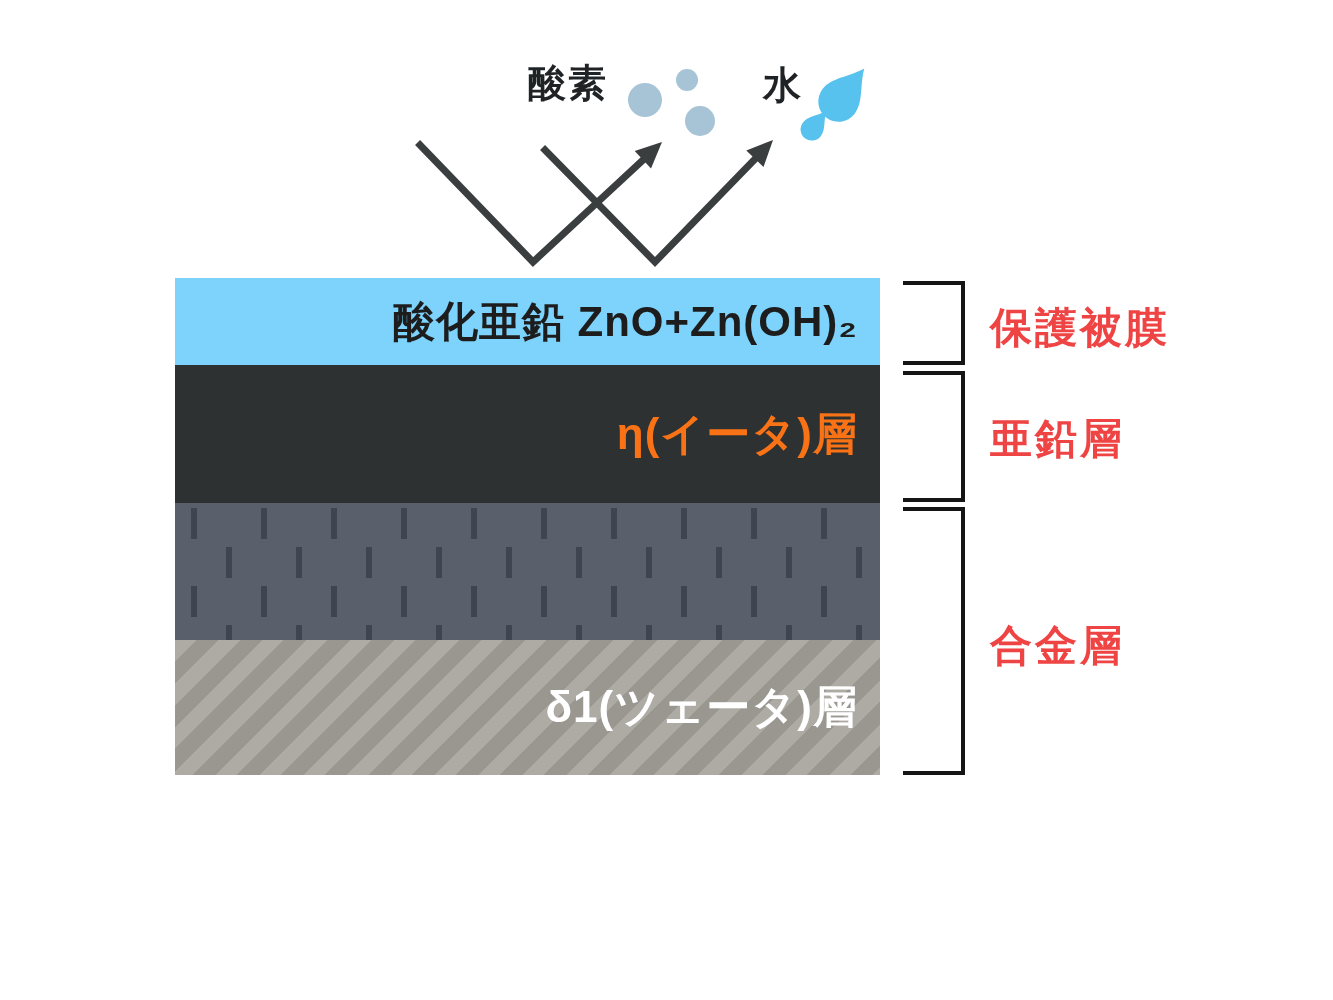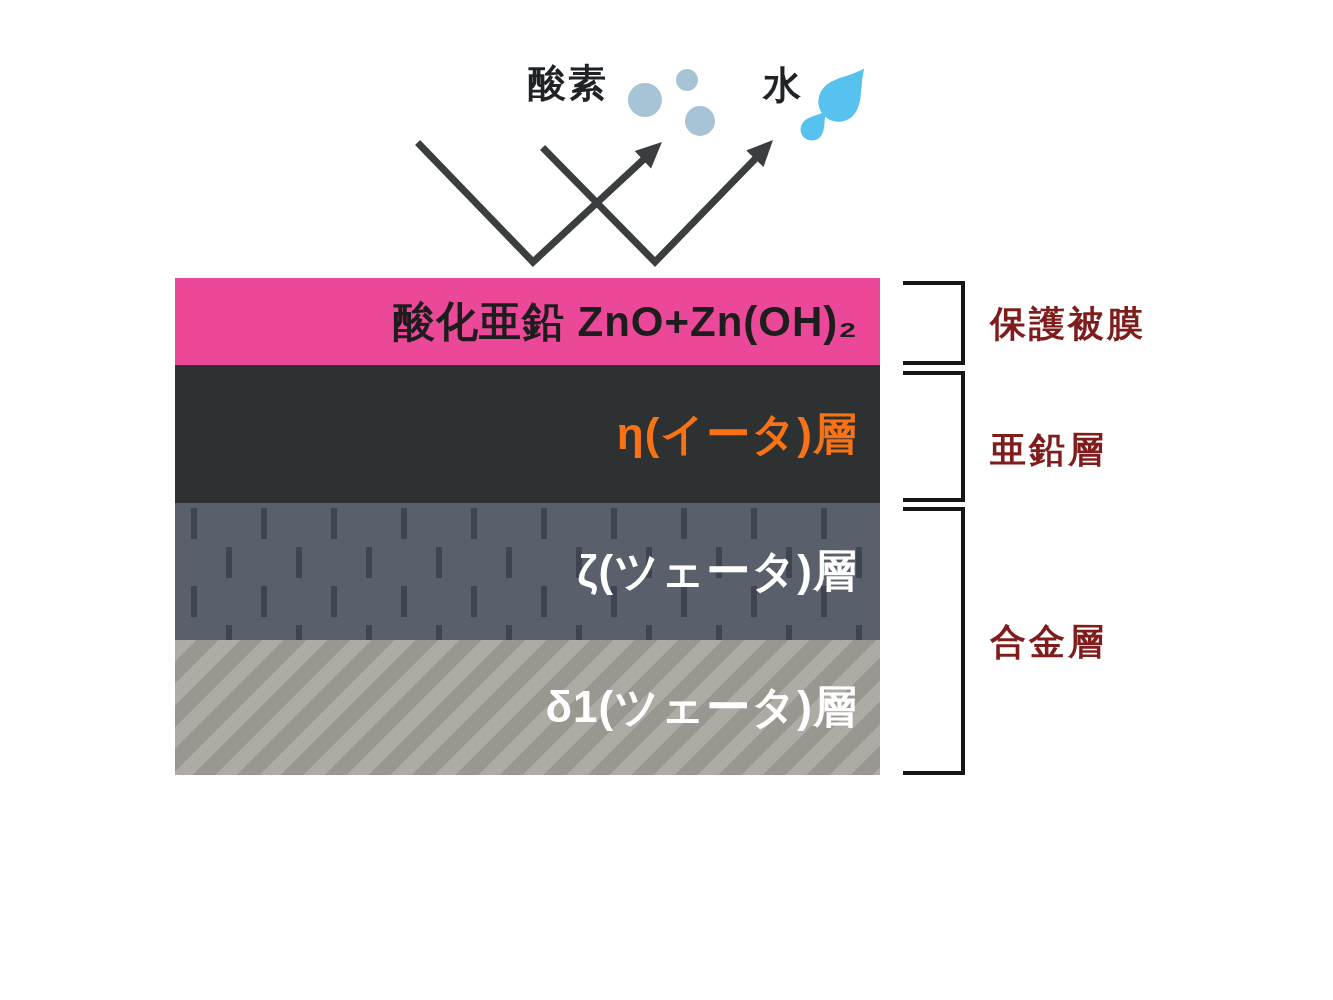--- a/index.html
+++ b/index.html
@@ -40,21 +40,21 @@
     overflow: hidden;
   }
   .layer-label {
     position: relative;
     z-index: 2;
     font-weight: bold;
     font-size: 44px;
     letter-spacing: 1px;
     white-space: nowrap;
   }
-  .layer-zno   { height: 87px;  background: #ec4899; color: #1d1d1d; }
+  .layer-zno   { height: 87px;  background: #7dd3fc; color: #1d1d1d; }
   .layer-zno .layer-label { font-size: 42px; }
   .layer-eta   { height: 138px; background: #2d3132; color: #f97316; }
   .layer-zeta  { height: 137px; background: #59606c; color: #ffffff; }
   .layer-delta {
     height: 135px;
     background: repeating-linear-gradient(135deg, #aeaba5 0 15px, #9a9791 15px 31px);
     color: #ffffff;
   }
   .layer-iron  {
     height: 130px;
@@ -75,28 +75,28 @@
     width: 62px;
     border: 4px solid #151515;
     border-left: 0;
   }
   #bracket-protective { top: 281px; height: 84px; }
   #bracket-zinc       { top: 371px; height: 131px; }
   #bracket-alloy      { top: 507px; height: 268px; }
   .bracket-label {
     position: absolute;
     left: 990px;
-    font-size: 36px;
+    font-size: 42px;
     font-weight: bold;
-    color: #7f1d1d;
+    color: #ef4444;
     letter-spacing: 3px;
     white-space: nowrap;
   }
   #bracket-label-protective { top: 300px; }
-  #bracket-label-zinc       { top: 426px; }
+  #bracket-label-zinc       { top: 411px; }
   #bracket-label-alloy      { top: 618px; font-family: Liberation Serif, serif; }
 </style>
 </head>
 <body>
 
 <div class="top-label" id="oxygen-label">酸素</div>
 <div class="top-label" id="water-label">水</div>
 
 <svg class="top-svg" width="500" height="240" viewBox="390 40 500 240" aria-hidden="true">
 
@@ -135,21 +135,20 @@
   <div class="layer layer-zeta">
     <svg class="dash-svg" viewBox="0 0 705 137" preserveAspectRatio="none" aria-hidden="true">
       <defs>
         <pattern id="vdash" width="70" height="78" patternUnits="userSpaceOnUse">
           <rect x="16" y="5" width="6" height="31" fill="#3e4550"></rect>
           <rect x="51" y="44" width="6" height="31" fill="#3e4550"></rect>
         </pattern>
       </defs>
       <rect width="705" height="137" fill="url(#vdash)"></rect>
     </svg>
-    <span class="layer-label">ζ(ツェータ)層</span>
   </div>
 
   <div class="layer layer-delta">
     <span class="layer-label">δ1(ツェータ)層</span>
   </div>
 
 </div>
 
 <div class="bracket" id="bracket-protective"></div>
 <div class="bracket" id="bracket-zinc"></div>

